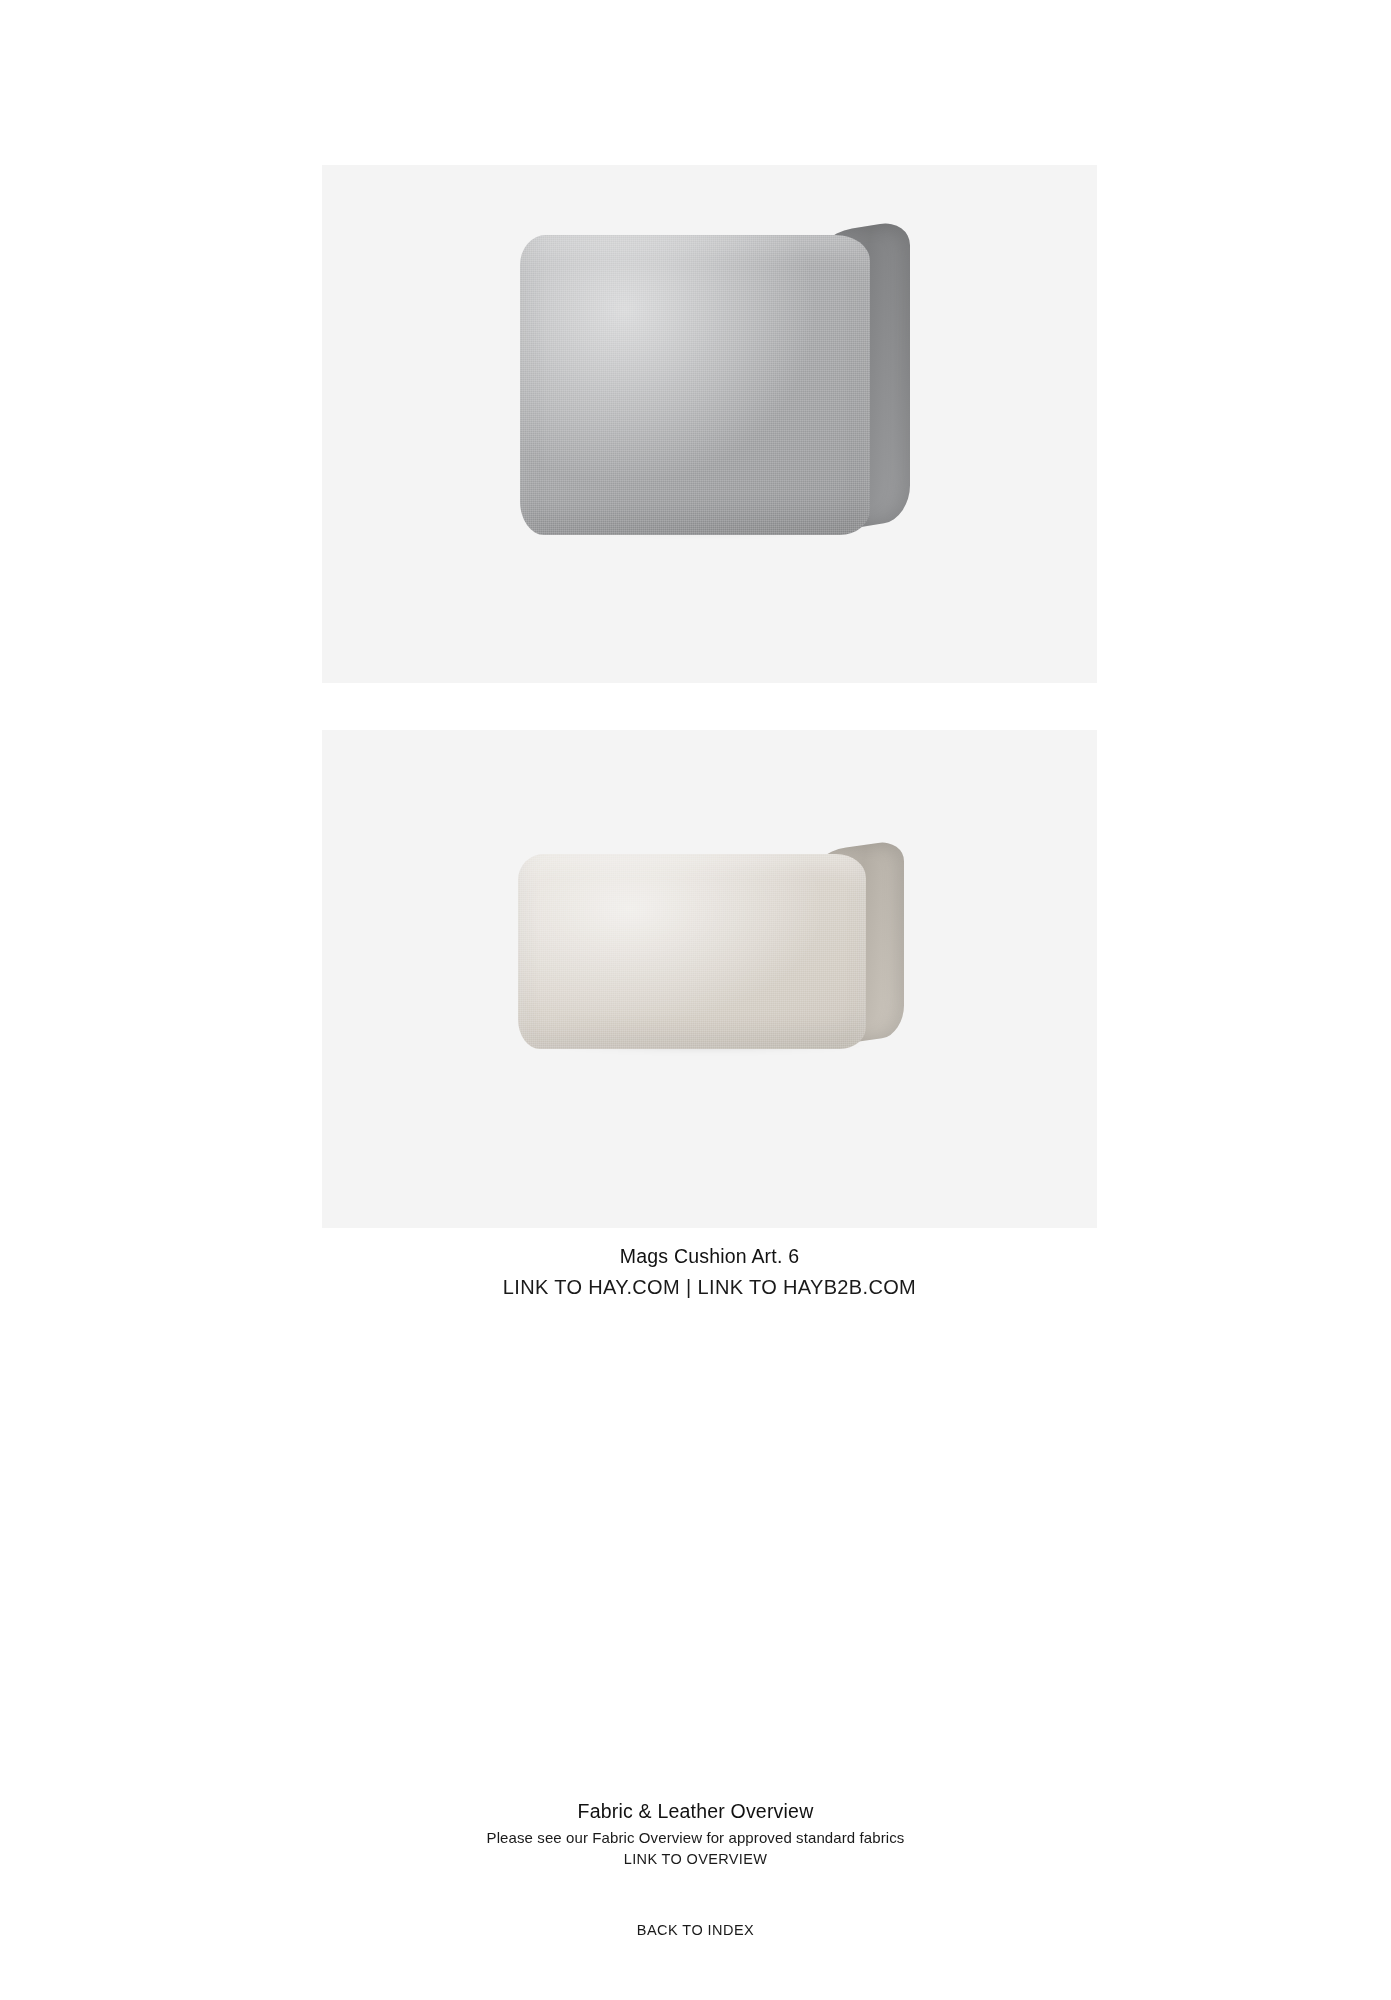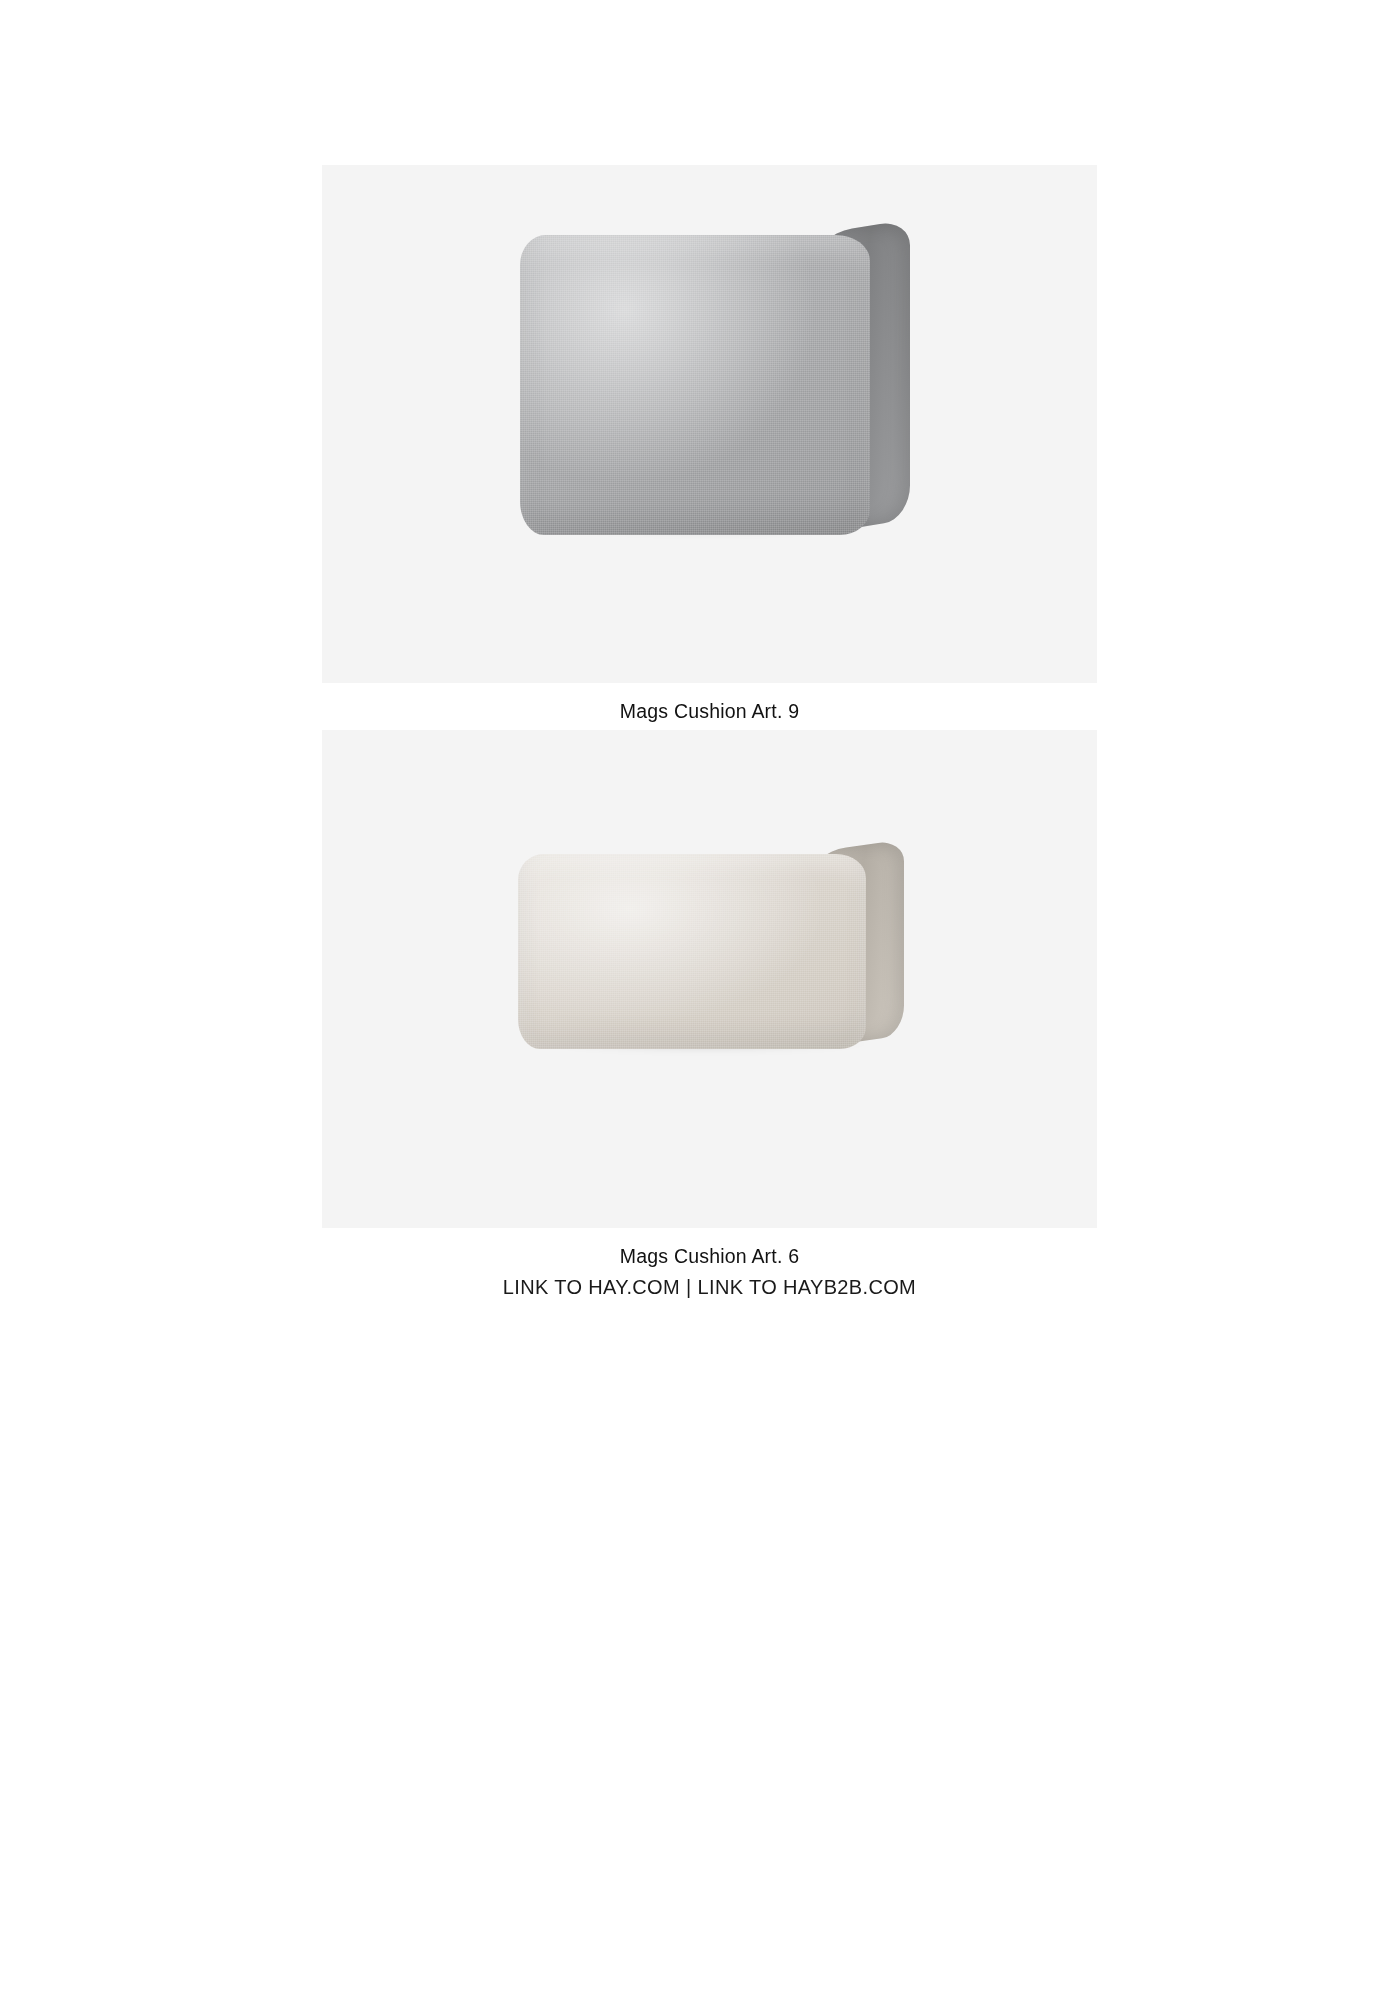--- a/index.html
+++ b/index.html
@@ -204,39 +204,43 @@
 
   <div class="product" style="top:165px;">
     <div class="product-image first">
       <div class="cushion-a">
         <div class="shadow"></div>
         <div class="side"></div>
         <div class="face"></div>
         <div class="texture"></div>
       </div>
     </div>
-    <div class="caption">
-      <div class="caption-title">Mags Cushion Art. 9</div>
-      <div class="caption-links">
-        <a href="#">LINK TO HAY.COM</a><span class="sep">|</span><a href="#">LINK TO HAYB2B.COM</a>
-      </div>
-    </div>
   </div>
 
   <div class="product" style="top:730px;">
     <div class="product-image second">
       <div class="cushion-b">
         <div class="shadow"></div>
         <div class="side"></div>
         <div class="face"></div>
         <div class="texture"></div>
       </div>
     </div>
     <div class="caption">
       <div class="caption-title">Mags Cushion Art. 6</div>
       <div class="caption-links">
         <a href="#">LINK TO HAY.COM</a><span class="sep">|</span><a href="#">LINK TO HAYB2B.COM</a>
       </div>
     </div>
   </div>
 
+  <div class="footer">
+    <div class="footer-title">Fabric &amp; Leather Overview</div>
+    <div class="footer-sub">Please see our Fabric Overview for approved standard fabrics</div>
+    <div class="footer-link">
+      <a href="#">LINK TO OVERVIEW</a>
+    </div>
+    <div class="back-to-index">
+      <a href="#">BACK TO INDEX</a>
+    </div>
+  </div>
 
 </div>
 
 </body></html>

